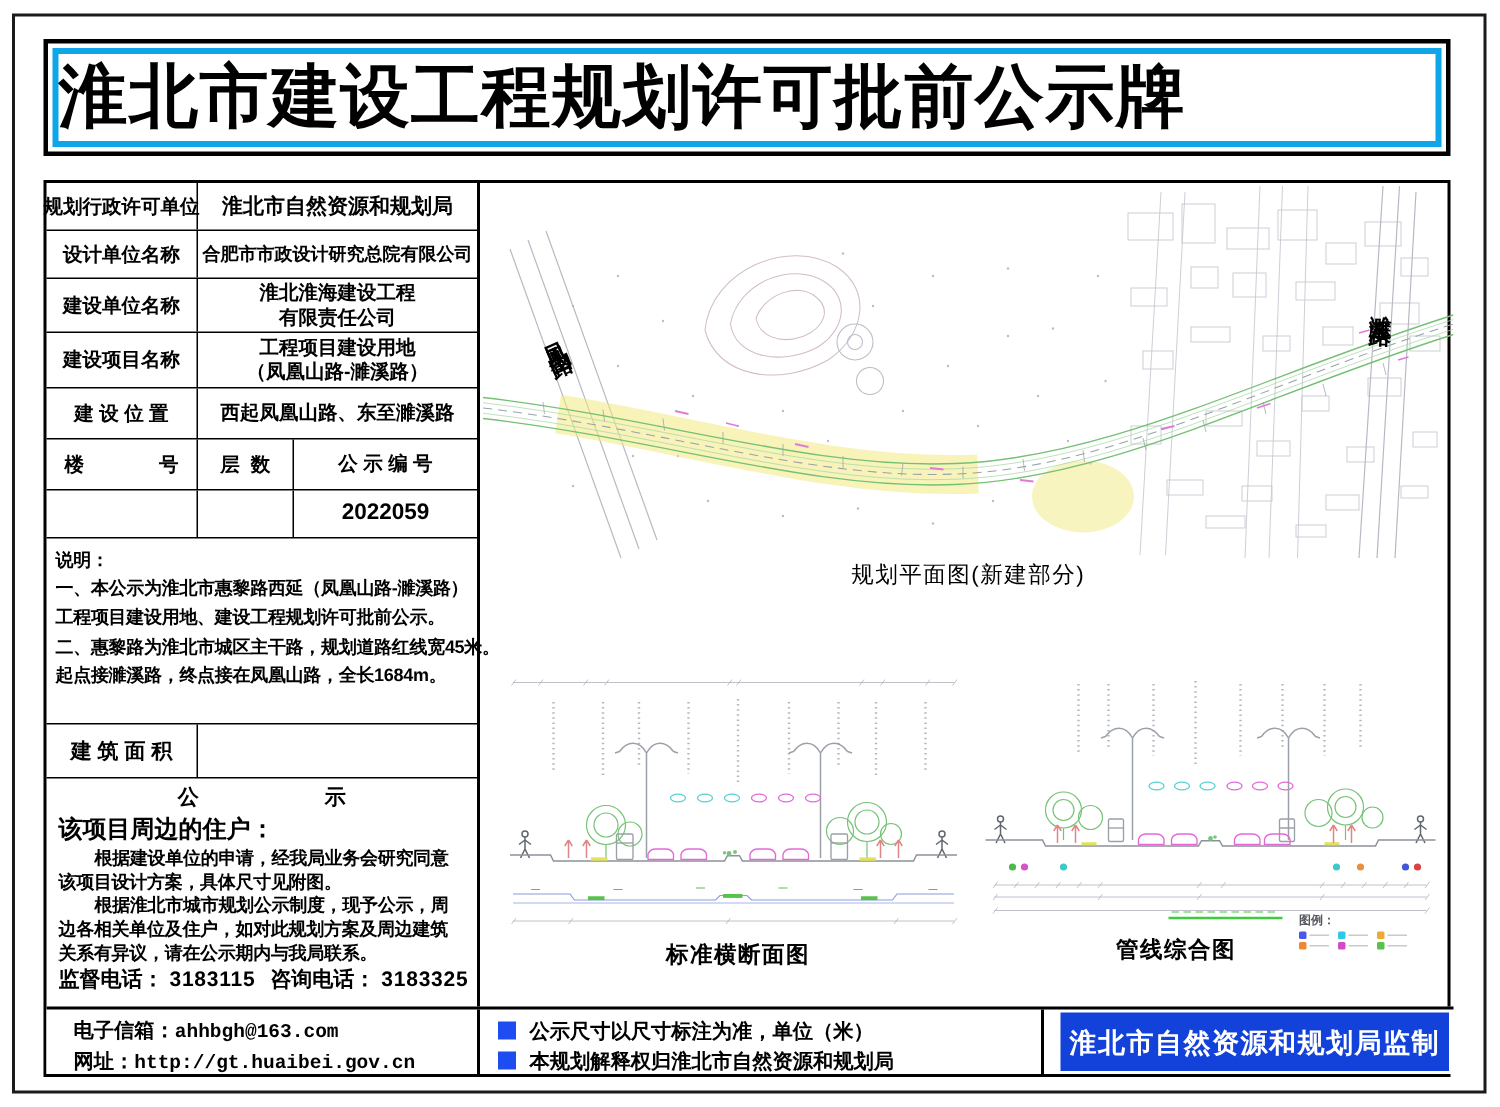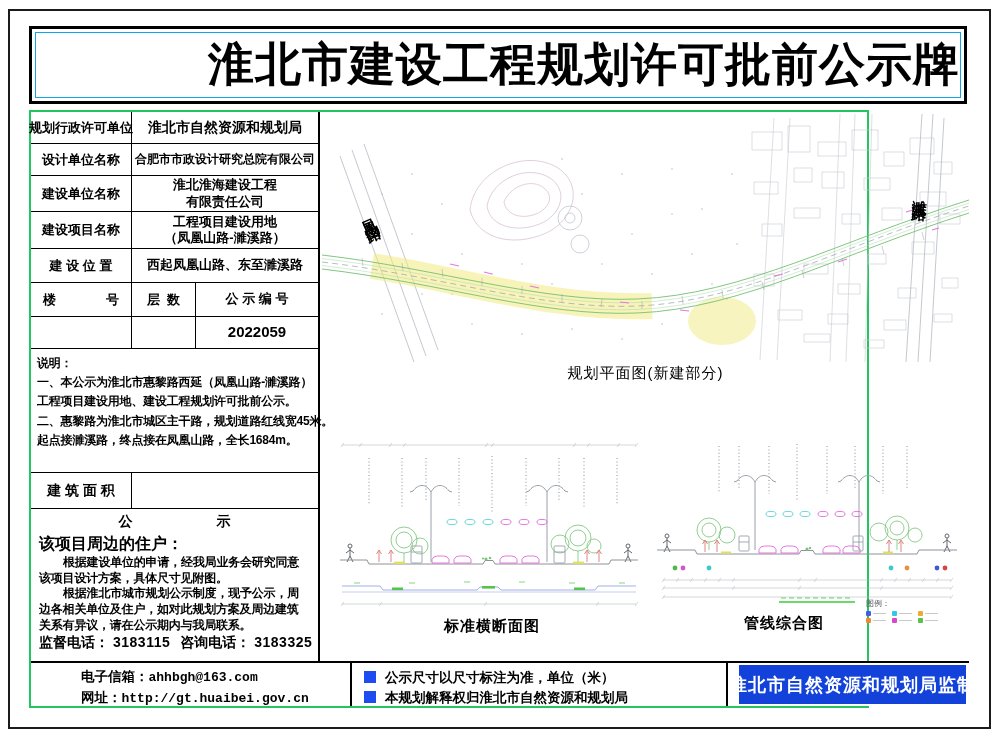--- a/index.html
+++ b/index.html
@@ -2,25 +2,25 @@
 <html style="--seal-bg: #1242da; --bullet: #1d4df0;"><head>
 <meta charset="utf-8">
 <style>
   * { box-sizing: border-box; margin: 0; padding: 0; }
   body { background:#ffffff; font-family:"Liberation Sans","DejaVu Sans",sans-serif; color:#000; }
   .page { position:relative; width:1000px; height:738px; background:#fff; overflow:hidden; }
   .outer-frame { position:absolute; left:8px; top:9px; right:9px; bottom:9px; border:2px solid #1b1b1b; }
 
   
   .title-box { position:absolute; left:29px; top:26px; width:938px; height:78px; border:3px solid #000; background:#fff; }
-  .title-inner { position:absolute; inset:3px; border:1px solid #0ea5e9; display:flex; align-items:center; justify-content:flex-end; }
+  .title-inner { position:absolute; inset:3px; border:4px solid #0ea5e9; display:flex; align-items:center; justify-content:flex-start; }
   .title-text { font-size:46px; font-weight:bold; letter-spacing:1px; white-space:nowrap; }
 
   
-  .content { position:absolute; left:29px; top:110px; width:840px; height:598px; border:2px solid #22c55e; background:#fff; }
+  .content { position:absolute; left:29px; top:120px; width:938px; height:598px; border:2px solid #000000; background:#fff; }
 
   
   .left-col { position:absolute; left:0; top:0; width:289px; height:553px; border-right:2px solid #000; display:flex; flex-direction:column; }
   .trow { display:flex; border-bottom:1px solid #000; align-items:stretch; }
   .tlabel { width:101px; border-right:1px solid #000; display:flex; align-items:center; justify-content:center;
             font-weight:bold; font-size:13px; text-align:center; white-space:pre; }
   .tvalue { flex:1; display:flex; flex-direction:column; align-items:center; justify-content:center;
             font-weight:bold; font-size:13px; text-align:center; line-height:1.25; white-space:nowrap; }
   .tcell-mid { width:64px; border-right:1px solid #000; display:flex; align-items:center; justify-content:center;
                font-weight:bold; font-size:13px; white-space:pre;text-align:right; }
@@ -33,21 +33,21 @@
   .notes-box { height:124px; border-bottom:1px solid #000; padding:5px 6px 0 6px; font-weight:bold; font-size:12px;
                line-height:1.6; white-space:nowrap; letter-spacing:-0.2px; }
   .announce-box { height:122px; display:flex; flex-direction:column; padding:4px 8px 5px 8px; }
   .announce-heading { display:flex; justify-content:center; gap:84px; font-weight:bold; font-size:14px; margin-bottom:3px; }
   .announce-salutation { font-weight:bold; font-size:16px; line-height:1.3; }
   .announce-para { font-weight:bold; font-size:12px; line-height:1.32; text-indent:2em; letter-spacing:-0.2px; }
   .phone-line { margin-top:auto; font-weight:bold; font-size:14px; white-space:nowrap; }
   .phone-line .num { padding:0 10px 0 4px; letter-spacing:0.5px; }
 
   
-  .footer { position:absolute; left:0; bottom:0; width:938px; height:45px; border-top:2px solid #000; display:flex; background:#fff;padding-left:32px; }
+  .footer { position:absolute; left:0; bottom:0; width:938px; height:45px; border-top:2px solid #000; display:flex; background:#fff; }
   .f-cell1 { width:289px; border-right:2px solid #000; padding:4px 4px 0 18px; font-weight:bold; font-size:13.5px; line-height:1.5; white-space:nowrap; }
   .f-cell1 .mono { font-family:"Liberation Mono","DejaVu Sans Mono",monospace; font-weight:bold; font-size:13px; }
   .f-cell2 { width:376px; border-right:2px solid #000; padding:5px 0 0 12px; font-weight:bold; font-size:13.5px; line-height:1.5; white-space:nowrap;font-family:Liberation Serif, serif; }
   .bullet-sq { display:inline-block; width:12px; height:12px; background:var(--bullet,#1d4df0); margin-right:9px; vertical-align:-1px; }
   .f-cell3 { flex:1; position:relative; }
   .seal { position:absolute; left:11px; top:2px; right:3px; bottom:2px; background:var(--seal-bg,#1242da); color:#fff;
           display:flex; align-items:center; justify-content:center; font-size:18px; font-weight:bold; letter-spacing:1px; white-space:nowrap; }
 
   
   .map-area { position:absolute; left:291px; top:0; width:647px; height:553px; }
@@ -56,21 +56,21 @@
                 letter-spacing:3px; white-space:nowrap; }
   .road-label-west { left:32px; top:96px; transform:rotate(-24deg); }
   .road-label-east { left:588px; top:76px; transform:rotate(3deg); }
   .plan-caption { position:absolute; left:0; top:252px; width:647px; text-align:center; font-weight:normal; font-size:15px; letter-spacing:1px; }
   .section-svg-a { position:absolute; left:12px; top:322px; }
   .section-svg-b { position:absolute; left:325px; top:320px; }
   .section-caption { position:absolute; width:220px; text-align:center; font-weight:bold; font-size:15px; letter-spacing:1px; }
   .caption-a { left:60px; top:505px; }
   .caption-b { left:352px; top:502px; }
   .plan-legend { position:absolute; left:544px; top:486px; font-size:8px; color:#6a6e76; }
-  .plan-legend .lg-title { font-weight:normal; color:#55585f; margin-bottom:2px; }
+  .plan-legend .lg-title { font-weight:bold; color:#55585f; margin-bottom:2px; }
   .lg-grid { display:grid; grid-template-columns:repeat(3,1fr); gap:2px 6px; }
   .lg-item { display:flex; align-items:center; gap:2px; }
   .lg-item i { width:5px; height:5px; display:inline-block; border-radius:1px; }
   .lg-item b { width:13px; height:1px; background:#c9c9c9; display:inline-block; }
 </style>
 </head>
 <body>
 
 <div class="page">
   <div class="outer-frame"></div>

